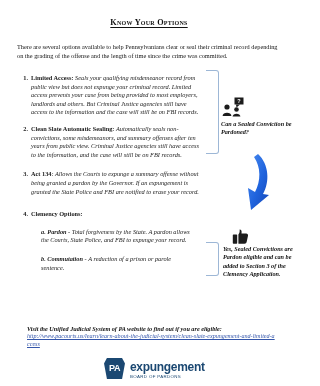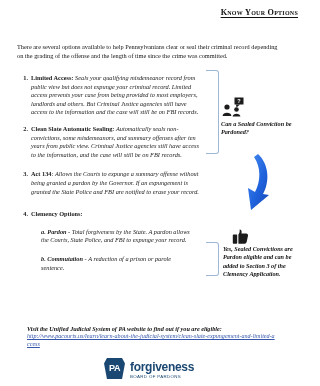--- a/index.html
+++ b/index.html
@@ -13,24 +13,24 @@
     height: 386px;
     background: #ffffff;
     overflow: hidden;
     font-family: "Liberation Serif", serif;
     color: #1a1a1a;
   }
 
   
   .doc-title {
     position: absolute;
-    top: 8px;
+    top: 18px;
     left: 0;
     width: 298px;
-    text-align: right;
+    text-align: center;
     font-family: "Liberation Serif", serif;
     font-weight: bold;
     font-size: 8.2px;
     letter-spacing: 0.25px;
     font-variant: small-caps;
     text-transform: capitalize;
     text-decoration: underline;
     text-underline-offset: 1.5px;
     color: #111111;
   }
@@ -321,18 +321,18 @@
   </div>
 
   <div class="footer-lead">Visit the Unified Judicial System of PA website to find out if you are eligible:</div>
   <a class="footer-link" href="#">http://www.pacourts.us/learn/learn-about-the-judicial-system/clean-slate-expungement-and-limited-access</a>
 
   <div class="logo">
     <div class="logo-keystone">
       <span>PA</span>
     </div>
     <div class="logo-words">
-      <span class="logo-main">forgiveness</span>
+      <span class="logo-main">expungement</span>
       <span class="logo-sub">BOARD OF PARDONS</span>
     </div>
   </div>
 
 </div>
 
 </body></html>

